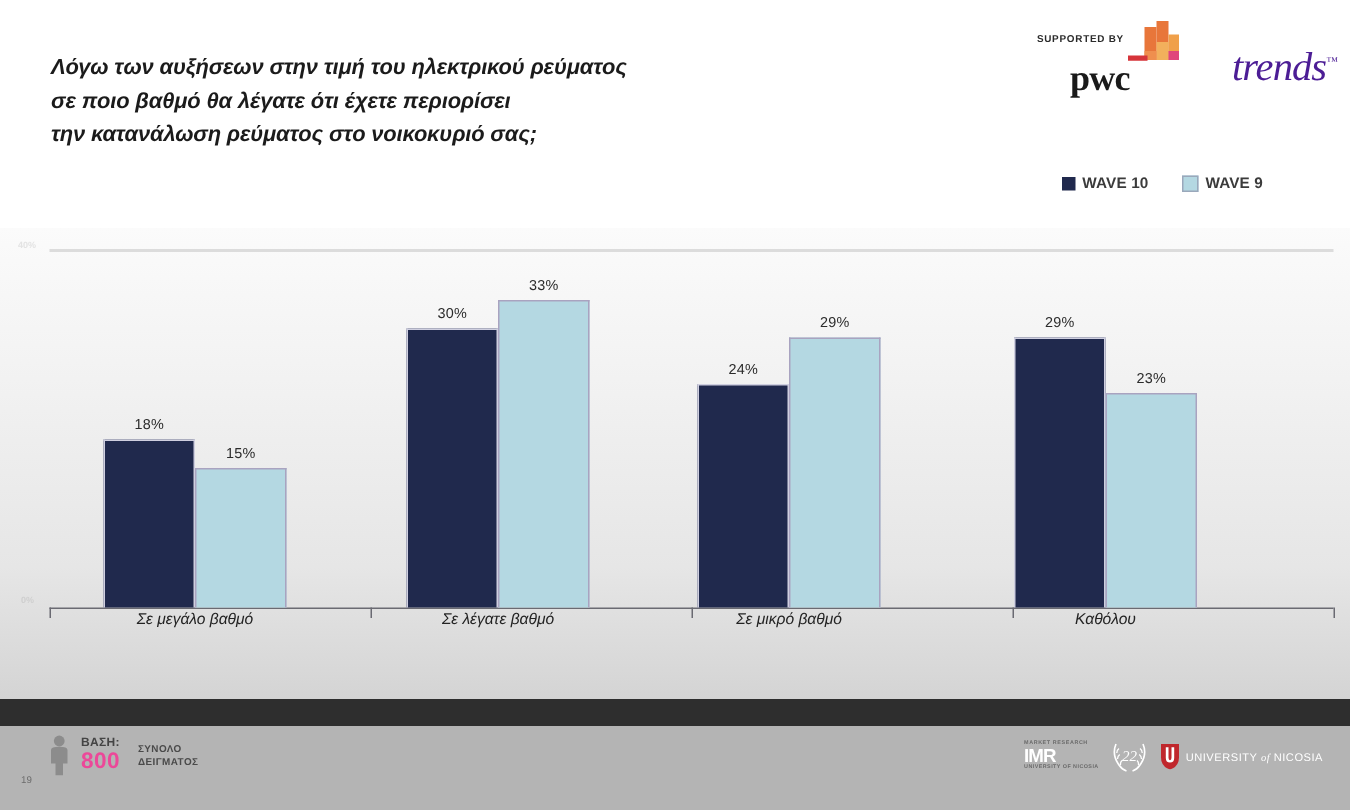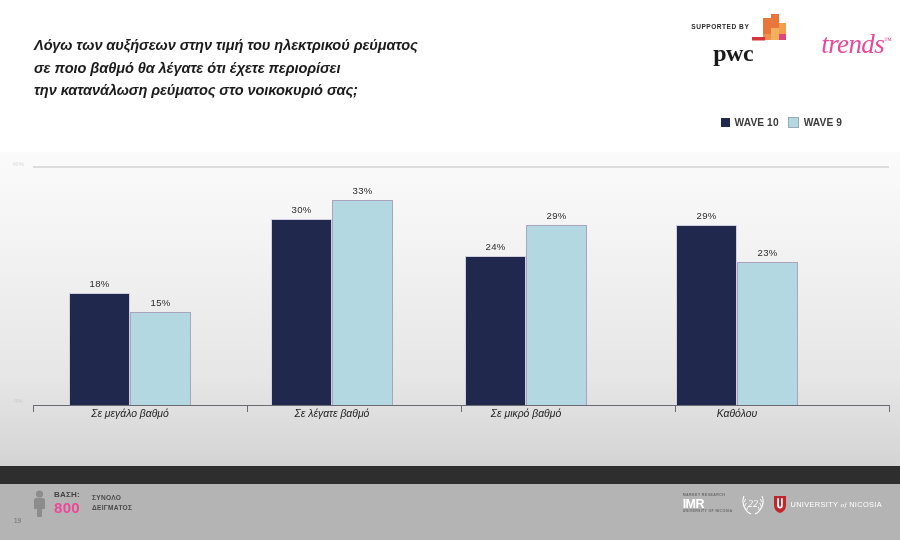--- a/index.html
+++ b/index.html
@@ -81,39 +81,39 @@
     font-weight: bold;
     color: #1a1a1a;
     letter-spacing: -0.5px;
   }
   #trends-word {
     margin-left: 22px;
     margin-bottom: 6px;
     font-family: "Liberation Serif", serif;
     font-style: italic;
     font-size: 27px;
-    color: #ec4899;
+    color: #4c1d95;
     letter-spacing: -0.6px;
     position: relative;
   }
   #trends-word .tm {
     font-size: 8px;
     font-style: normal;
     vertical-align: super;
     letter-spacing: 0;
   }
 
   
   #legend {
     position: absolute;
     right: 58px;
     top: 117px;
     display: flex;
     align-items: center;
-    gap: 9px;
+    gap: 22px;
   }
   .legend-item {
     display: flex;
     align-items: center;
     gap: 5px;
   }
   .legend-swatch {
     width: 9px;
     height: 9px;
     display: inline-block;
@@ -266,20 +266,21 @@
     position: absolute;
     left: 32px;
     top: 490px;
     display: flex;
     align-items: center;
     gap: 7px;
   }
   #person-icon { width: 15px; height: 27px; display:block; }
   #base-text {
     display: flex;
+    align-items: center;
     gap: 12px;
   }
   #base-left { line-height: 1.05; }
   #base-label {
     font-size: 8px;
     font-weight: bold;
     color: #444;
     letter-spacing: 0.2px;
   }
   #base-value {

